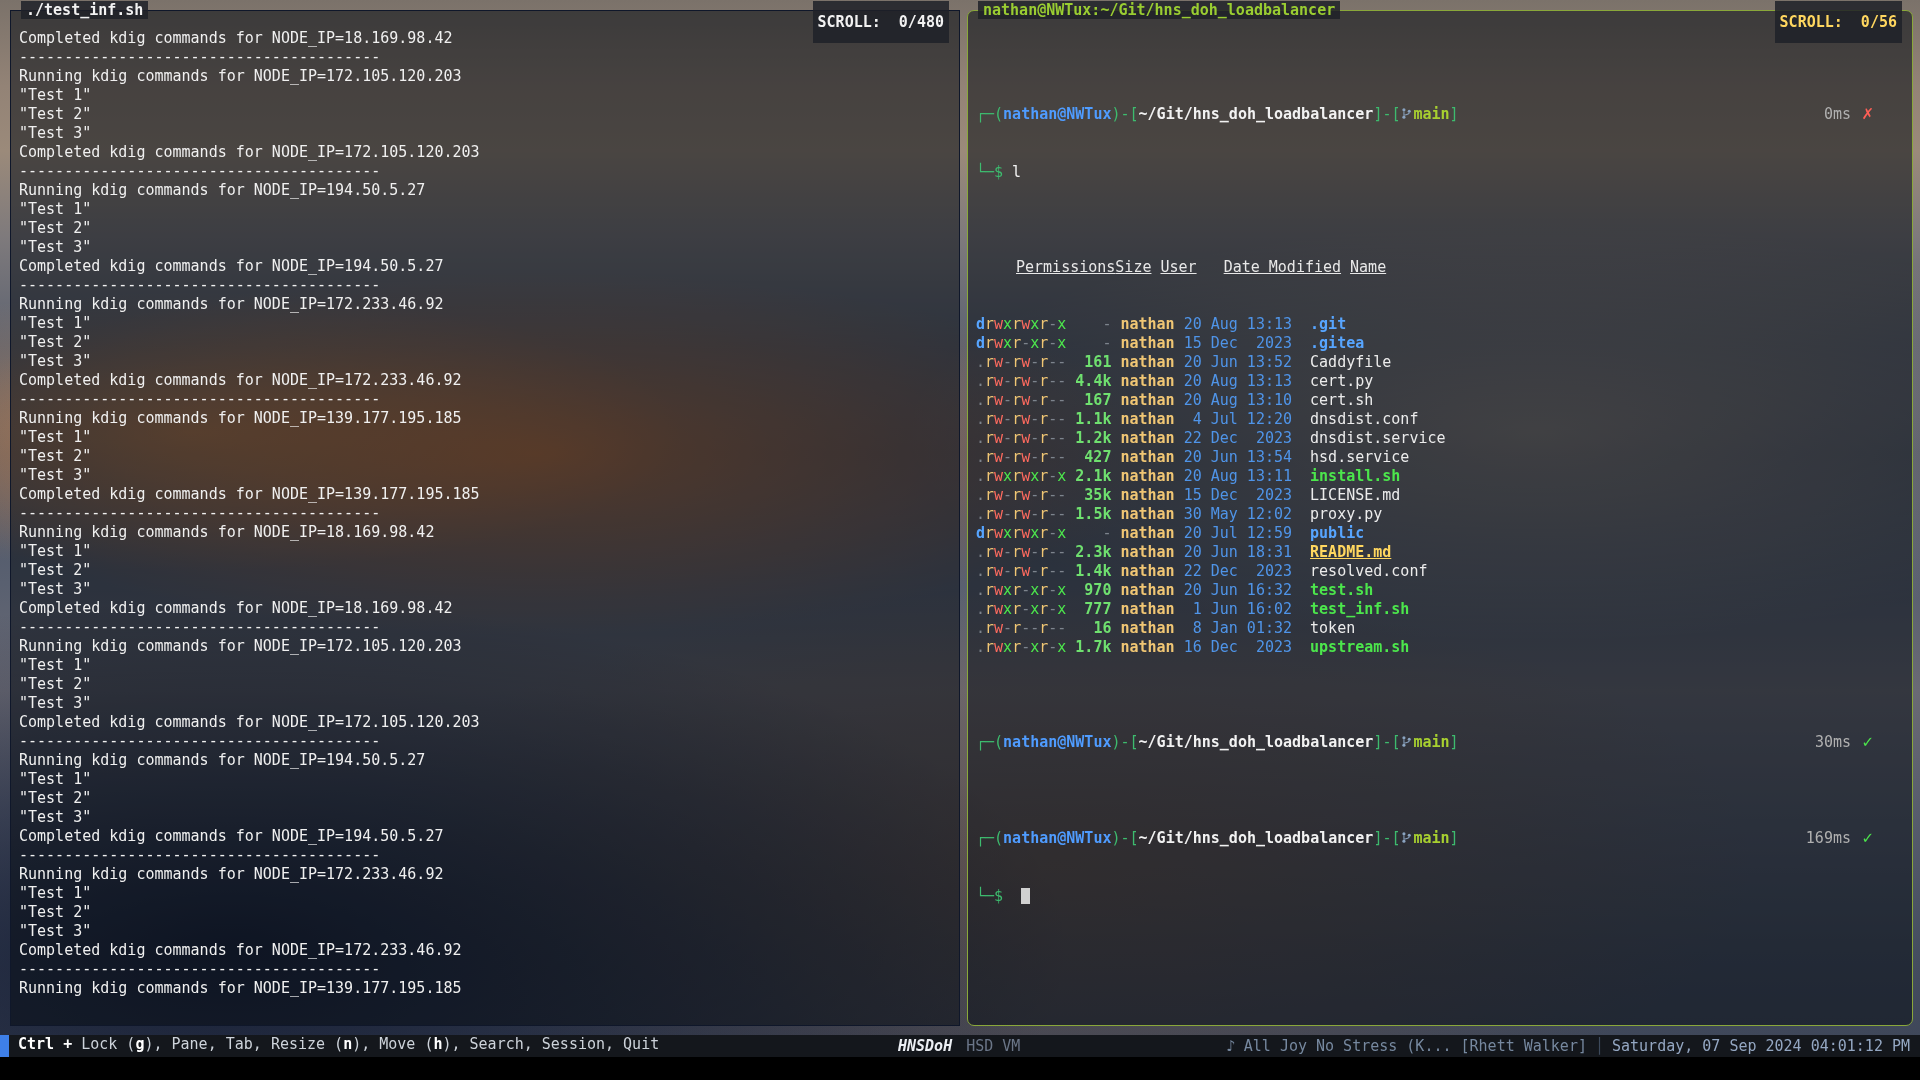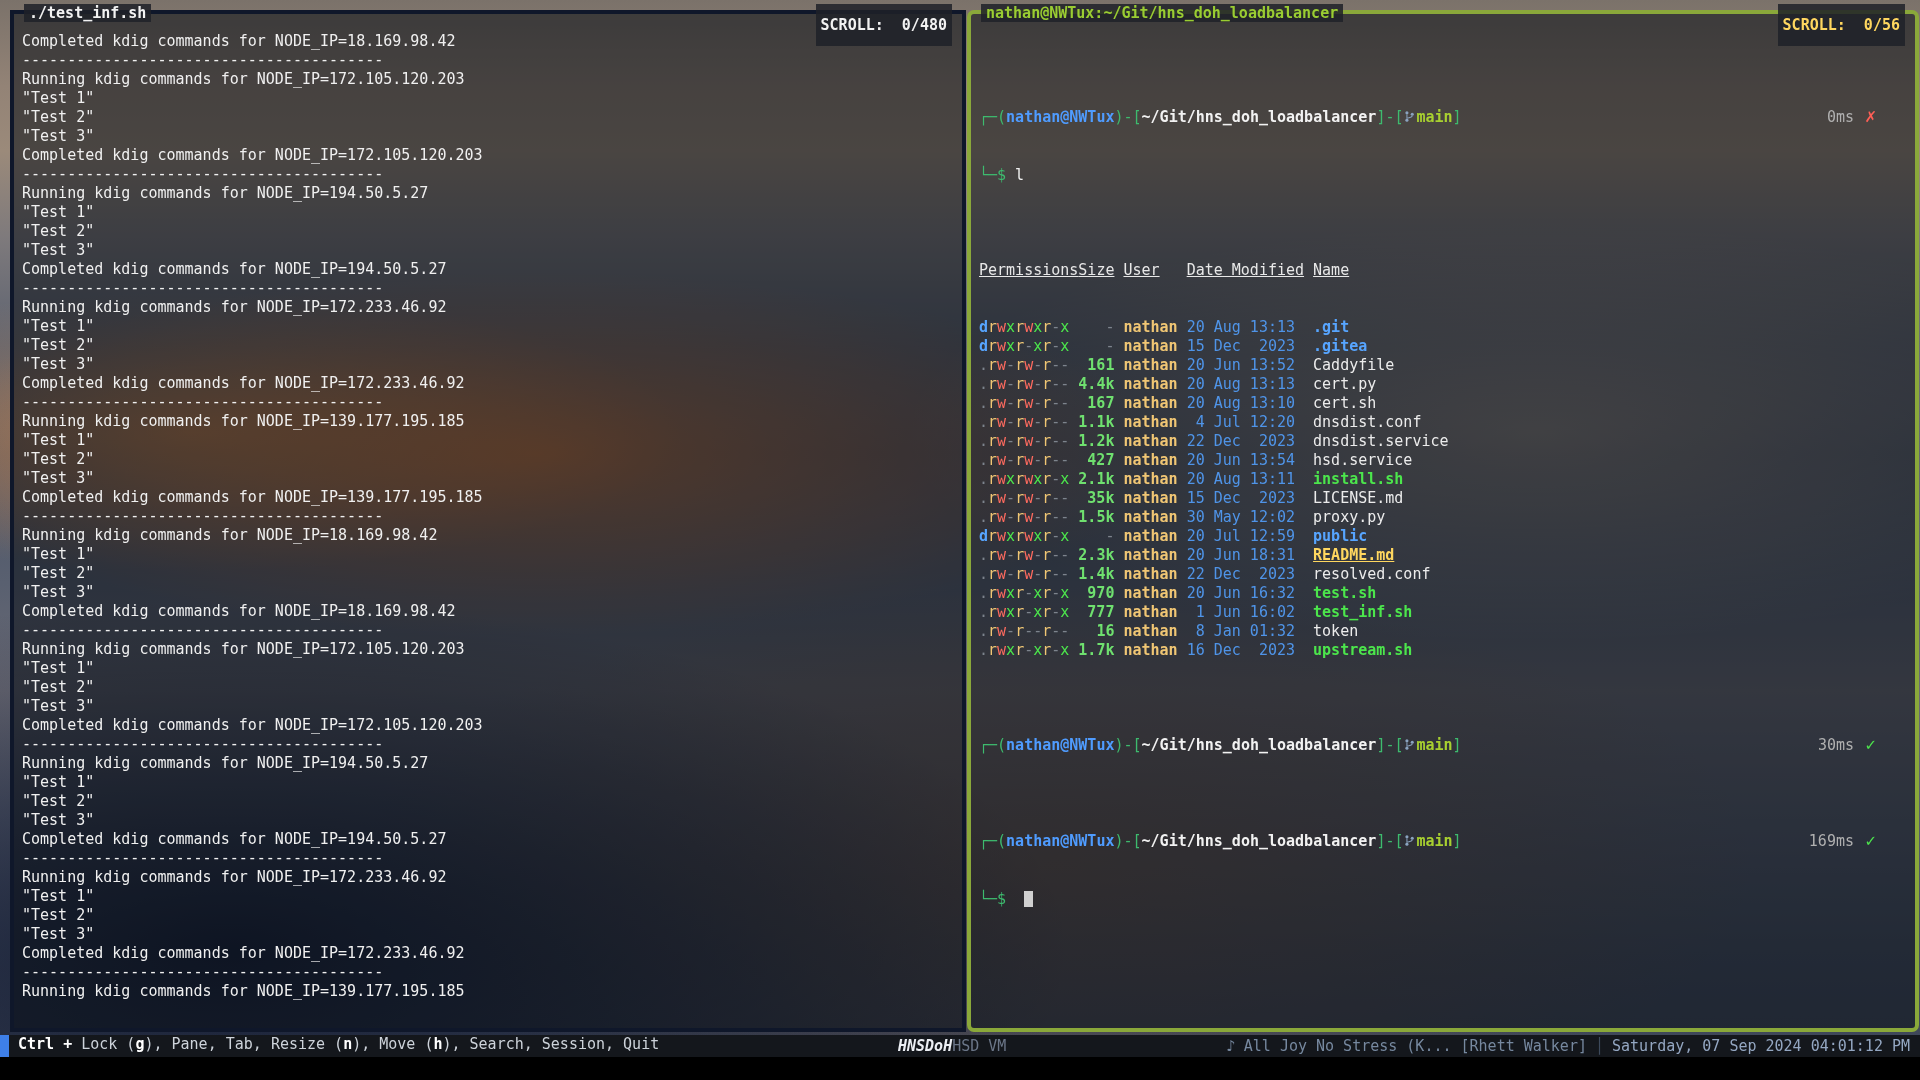--- a/index.html
+++ b/index.html
@@ -7,21 +7,21 @@
     width:1920px;height:1080px;overflow:hidden;position:relative;
     font-family:"DejaVu Sans Mono",monospace;font-size:15px;
     background:
       radial-gradient(900px 260px at 28% 42%, rgba(255,130,40,0.55), rgba(255,130,40,0) 70%),
       radial-gradient(700px 200px at 10% 40%, rgba(255,160,70,0.45), transparent 70%),
       radial-gradient(900px 300px at 80% 40%, rgba(235,200,160,0.35), transparent 70%),
       radial-gradient(1200px 500px at 12% 88%, rgba(8,16,40,0.75), transparent 70%),
       radial-gradient(1000px 400px at 55% 80%, rgba(120,80,50,0.45), transparent 70%),
       linear-gradient(180deg,#7b726a 0%,#938376 8%,#9b8a7a 14%,#7e7a7c 22%,#5c6270 32%,#4d5668 42%,#596070 54%,#6a6a74 64%,#565c6c 76%,#454e60 88%,#3c4456 100%);
   }
-  .pane{position:absolute;background:rgba(8,12,20,0.55);border:4px solid #0f172a;}
+  .pane{position:absolute;background:rgba(8,12,20,0.55);border:1px solid #0f172a;}
   .pane.right-pane{border-color:#8aa83a;}
   .pane-title{position:absolute;top:-10px;left:10px;padding:0 5px;font-weight:bold;color:#f2f2f2;background:rgba(30,33,40,0.85);white-space:pre;}
   .pane-title.green{color:#9acd32;}
   .scroll-label{position:absolute;top:-10px;right:10px;padding:12px 5px;font-weight:bold;color:#f2f2f2;background:rgba(30,33,40,0.85);white-space:pre;text-align:center;}
   .scroll-label.yellow{color:#ffd75f;}
   .pane-content{position:absolute;left:0;top:0;right:0;bottom:0;padding:18px 8px;line-height:19px;white-space:pre;overflow:hidden;color:#f0f0f0;}
   .log-line{min-height:19px;}
   .term-line{min-height:19px;}
   .flexline{display:flex;justify-content:space-between;}
   .rgt{padding-right:30px;}
@@ -34,39 +34,39 @@
   .timer{color:#b0b0b0;}
   .st-ok{color:#4ce64c;font-weight:bold;margin-left:1ch;font-family:"DejaVu Sans",sans-serif;}
   .st-err{color:#ff5f56;font-weight:bold;margin-left:1ch;font-family:"DejaVu Sans",sans-serif;}
   .cursor{display:inline-block;width:9px;height:16px;background:#d0d0d0;margin-left:1ch;vertical-align:-3px;}
   .col{display:inline-block;white-space:pre;vertical-align:top;}
   .col-perms{width:11ch;}
   .col-size{width:4ch;text-align:right;margin-right:1ch;}
   .col-user{width:6ch;margin-right:1ch;}
   .col-date{width:13ch;margin-right:1ch;}
   .header-line{color:#e8e8e8;}
-  .hdr-u{text-decoration:underline;}
+  .hdr-u{text-decoration:underline;margin-left:40px;}
   .pc-d{color:#57a5ff;font-weight:bold;}
   .pc-r{color:#f0c674;}
   .pc-w{color:#ff6b5f;}
   .pc-x{color:#4ce64c;}
   .pc-dim{color:#7d848d;}
   .size-num{color:#6fe06f;font-weight:bold;}
   .user-name{color:#f0c674;font-weight:bold;}
   .date-val{color:#4f94e8;}
   .name-dir{color:#57a5ff;font-weight:bold;}
   .name-exec{color:#4ce64c;font-weight:bold;}
   .name-readme{color:#ffd75f;font-weight:bold;text-decoration:underline;}
   .name-file{color:#ececec;}
   .status-bar{position:absolute;left:0;right:0;top:1035px;height:22px;background:#14171c;display:flex;align-items:flex-start;}
   .accent-block{width:9px;height:22px;background:#3e7fe8;margin-right:9px;flex:0 0 auto;}
   .keybinds{white-space:pre;}
   .kb{color:#cdd3da;}
   .kb-b{color:#ffffff;font-weight:bold;}
-  .tabs{position:absolute;left:898px;top:0;height:22px;display:flex;align-items:center;white-space:pre;}
+  .tabs{position:absolute;left:898px;top:0;height:22px;display:flex;align-items:center;gap:14px;white-space:pre;}
   .tab{color:#6b7688;}
   .tab.active{color:#eceff4;font-weight:bold;font-style:italic;}
   .right-status{position:absolute;right:10px;top:0;height:22px;display:flex;align-items:center;color:#76889f;white-space:pre;}
   .music-icon{margin-right:8px;color:#76889f;font-family:"DejaVu Sans",sans-serif;}
   .sep{color:#3d4a5c;margin:0 8px;}
   .clock{color:#94a7c2;}
   .bottom-strip{position:absolute;left:0;right:0;bottom:0;height:23px;background:#000;}
 </style>
 </head>
 <body>

